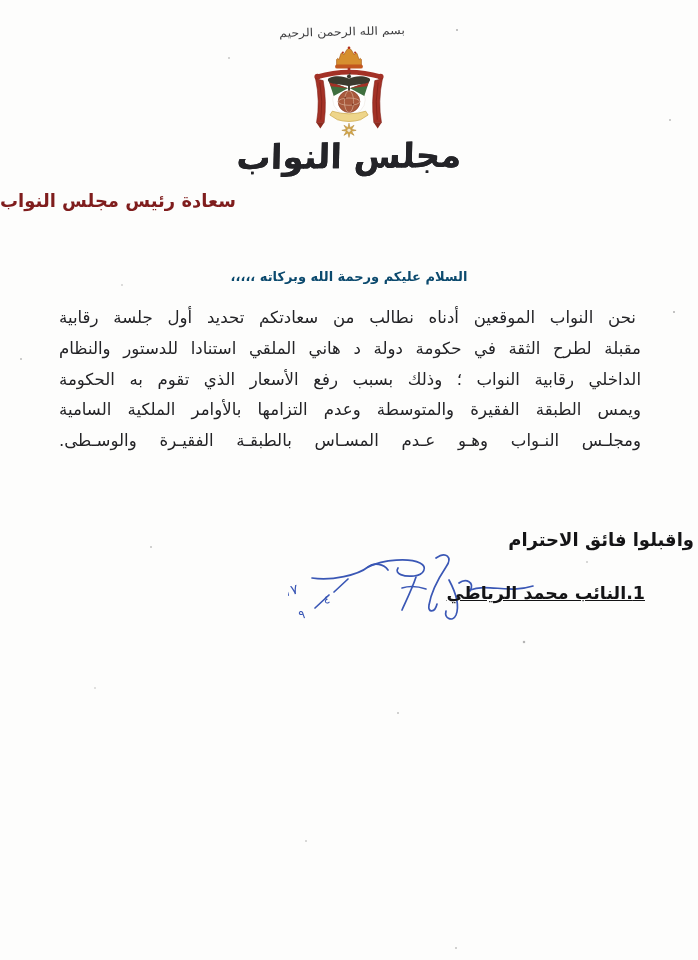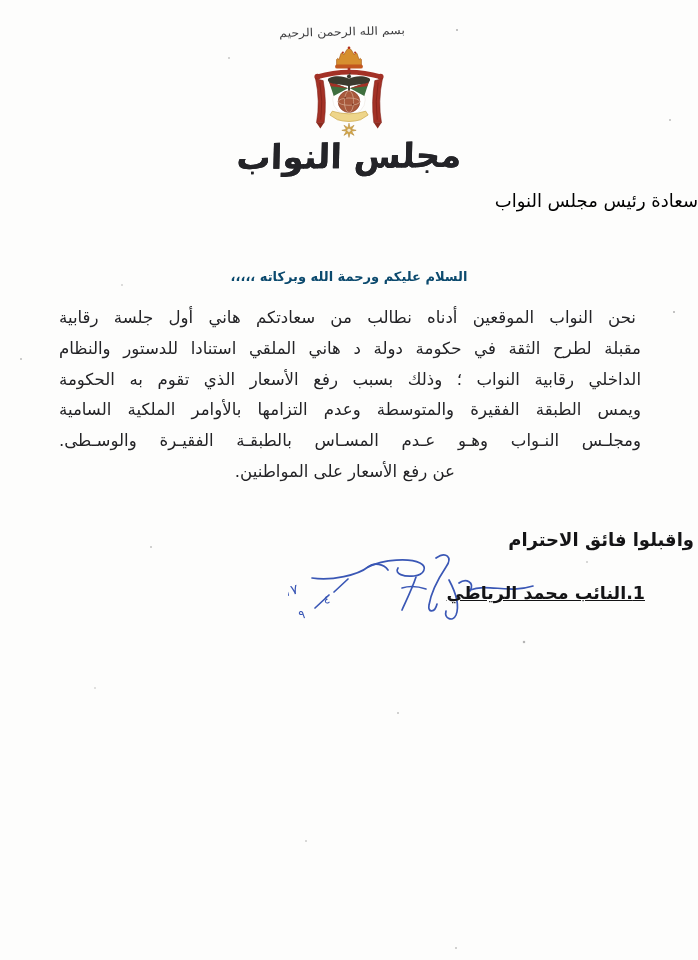--- a/index.html
+++ b/index.html
@@ -40,22 +40,22 @@
   .emblem{position:absolute;top:44px;left:50%;transform:translateX(-50%);}
   .org-calligraphy{
     position:absolute;top:136px;left:0;right:0;
     text-align:center;
     font-size:34px;font-weight:bold;color:#242428;
     transform:rotate(-.6deg) skewX(-2deg);
     text-shadow:0 0 .4px #242428;
   }
   .recipient{
     position:absolute;top:190px;left:0;right:0;
-    text-align:right;
-    font-size:18px;font-weight:normal;color:#000000;
+    text-align:left;
+    font-size:18px;font-weight:bold;color:#7f1d1d;
   }
   .greeting{
     position:absolute;top:262px;right:57px;left:57px;
     text-align:center;
     font-size:13px;font-weight:bold;color:#0c4a6e;
     line-height:30px;
   }
   .body-block{
     position:absolute;top:303px;right:57px;left:59px;
   }
@@ -144,26 +144,25 @@
     </g>
   </svg>
 
   <div class="org-calligraphy">مجلس النواب</div>
 
   <div class="recipient">سعادة رئيس مجلس النواب</div>
 
   <div class="greeting">السلام عليكم ورحمة الله وبركاته ،،،،،</div>
 
   <div class="body-block">
-    <div class="body-line indent">نحن النواب الموقعين أدناه نطالب من سعادتكم هاني أول جلسة رقابية</div>
+    <div class="body-line indent">نحن النواب الموقعين أدناه نطالب من سعادتكم تحديد أول جلسة رقابية</div>
     <div class="body-line">مقبلة لطرح الثقة في حكومة دولة د هاني الملقي استنادا للدستور والنظام</div>
     <div class="body-line">الداخلي رقابية النواب ؛ وذلك بسبب رفع الأسعار الذي تقوم به الحكومة</div>
     <div class="body-line">ويمس الطبقة الفقيرة والمتوسطة وعدم التزامها بالأوامر الملكية السامية</div>
     <div class="body-line">ومجلـس النـواب وهـو عـدم المسـاس بالطبقـة الفقيـرة والوسـطى.</div>
-    <div class="body-line tail">عن رفع الأسعار على المواطنين.</div>
   </div>
 
   <div class="closing">واقبلوا فائق الاحترام</div>
 
   <svg class="signature-ink" width="280" height="88" viewBox="0 0 280 88">
     <g fill="none" stroke="#3a57b5" stroke-width="1.7" stroke-linecap="round">
       <path d="M100,21 C96,15 86,13 80,18 C70,26 44,32 24,29"></path>
       <path d="M80,18 C96,10 122,9 132,14 C140,18 136,26 126,27 C116,28 106,25 110,19"></path>
       <path d="M148,9 C158,2 165,8 158,18 C150,30 143,44 141,56 C139.5,64 147,64 149,55"></path>
       <path d="M128,28 C124,40 118,52 114,61"></path>

